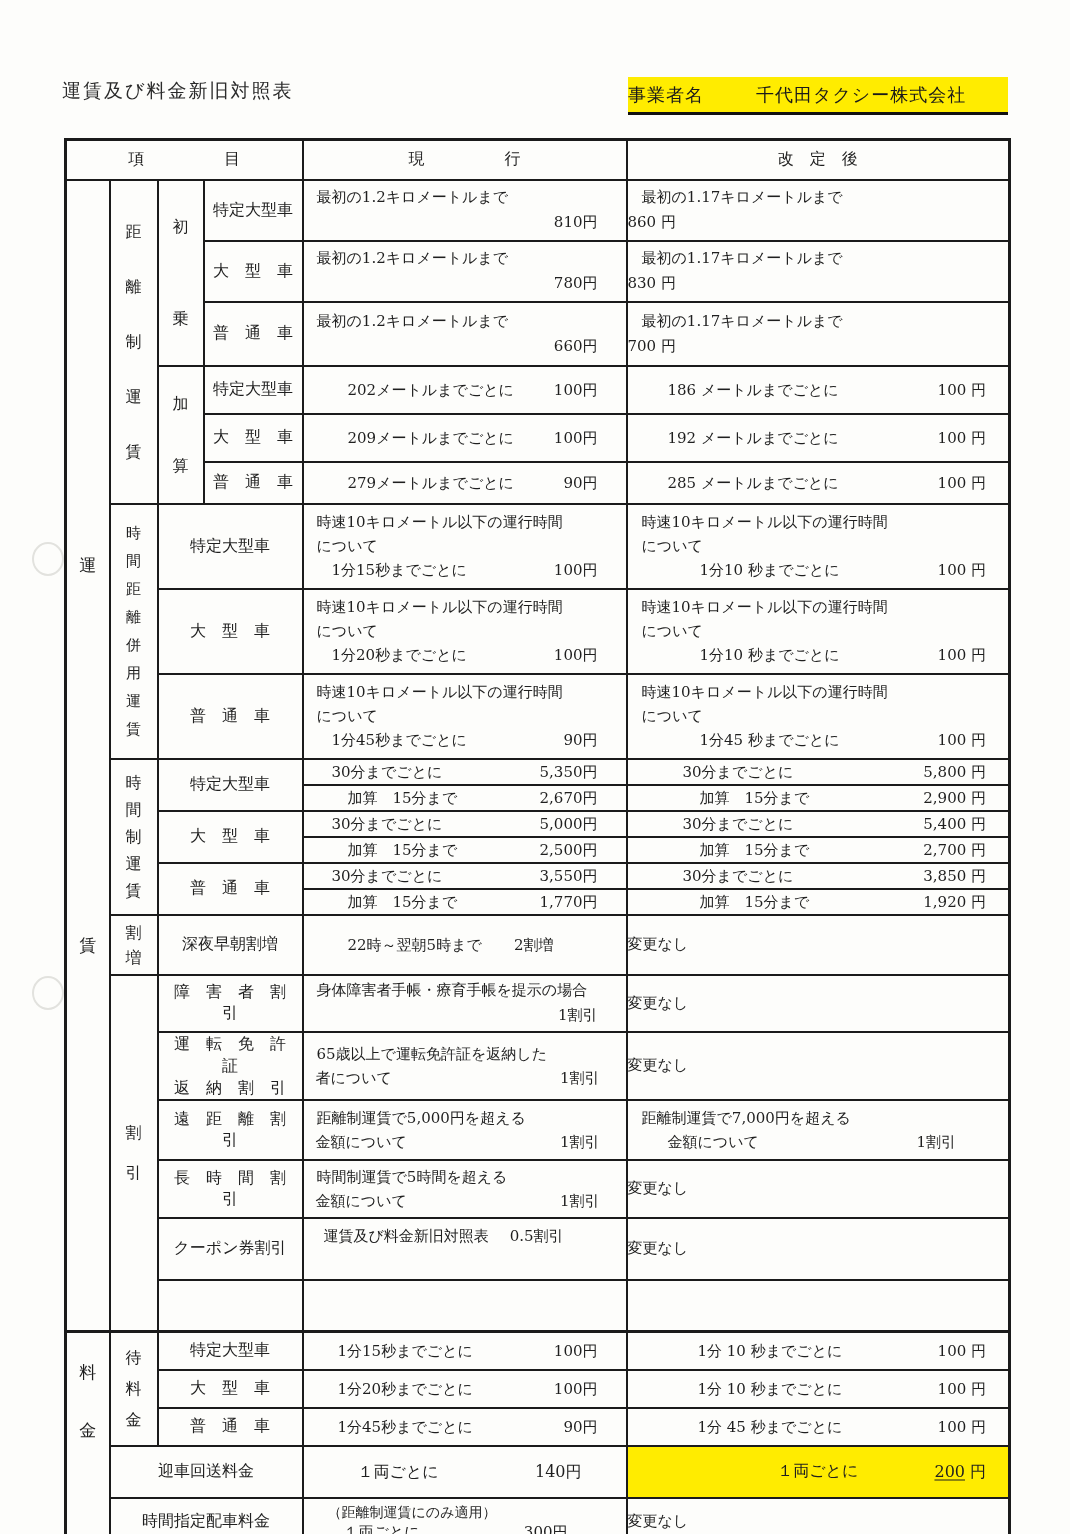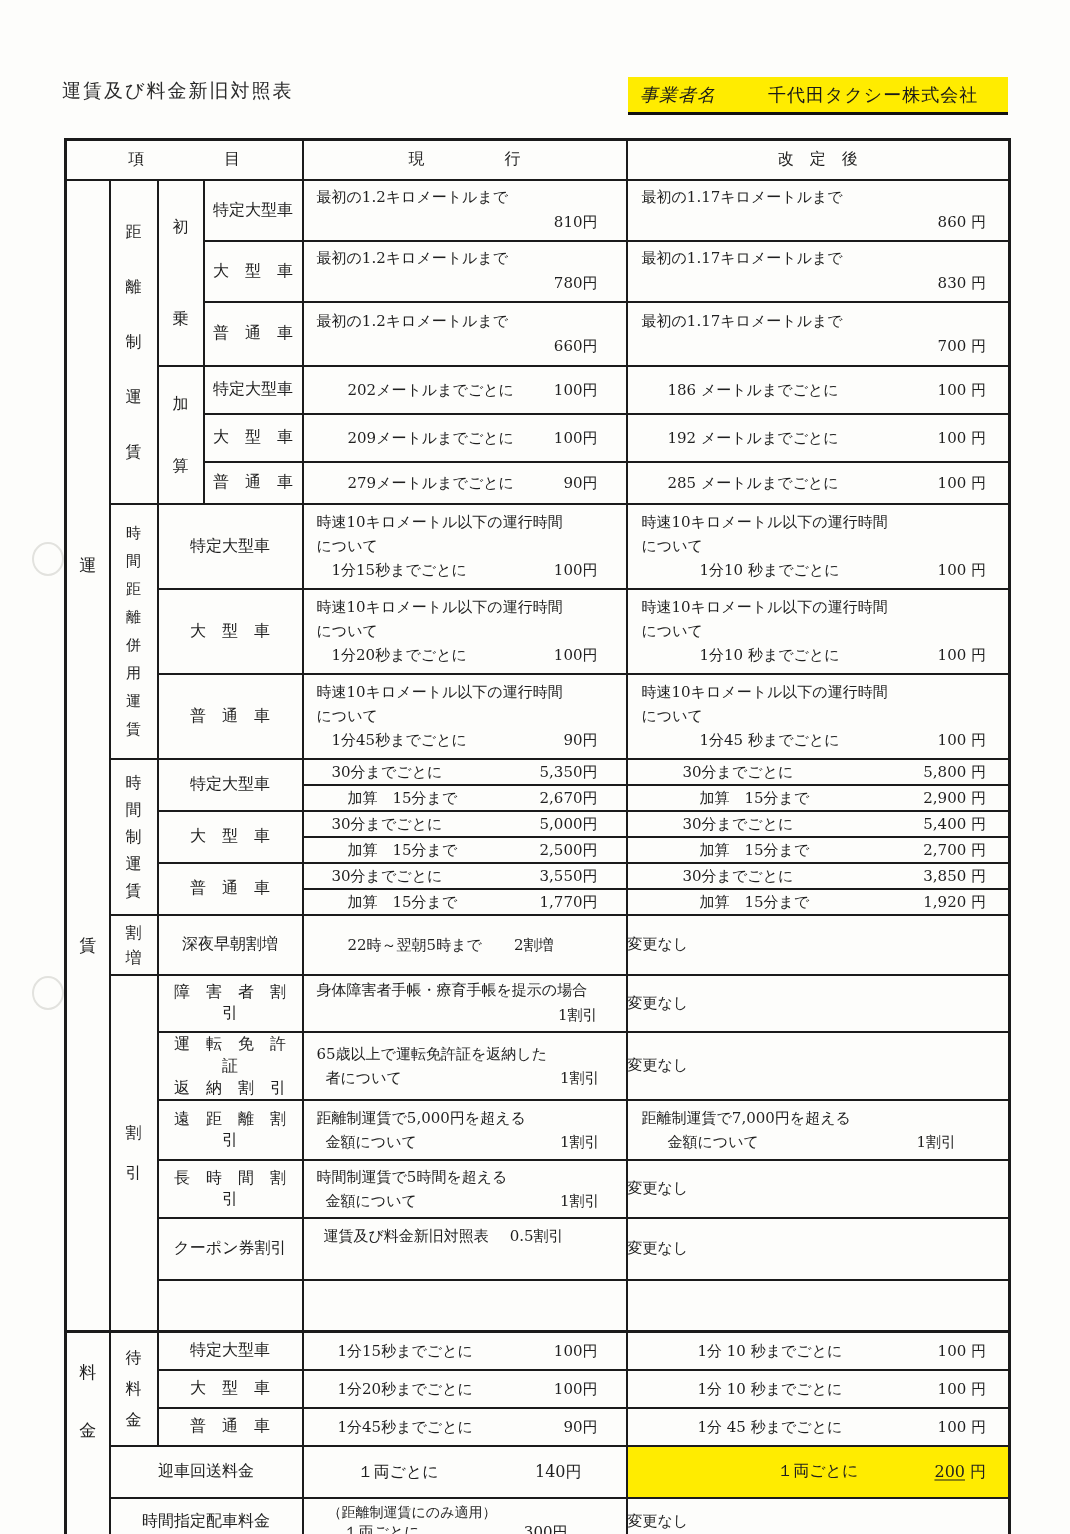--- a/index.html
+++ b/index.html
@@ -6,21 +6,21 @@
   body{
     width:1070px;height:1534px;background:#fdfdfb;position:relative;
     font-family:"DejaVu Serif","Liberation Serif",serif;color:#222;
     -webkit-font-smoothing:antialiased;
   }
   .page-title{position:absolute;left:62px;top:78px;font-size:19px;letter-spacing:2px;color:#2b2b2b;}
   .operator-box{
     position:absolute;left:628px;top:77px;width:380px;height:35px;background:#ffec00;
     border-bottom:3px solid #111;display:flex;align-items:center;font-size:18px;color:#1a1a1a;
   }
-  .operator-box .op-label{margin-left:12px;letter-spacing:1px;font-style:italic;}
+  .operator-box .op-label{letter-spacing:1px;}
   .operator-box .op-name{margin-left:52px;letter-spacing:1px;}
   .punch{position:absolute;width:28px;height:30px;border:2px solid #e2e2de;border-radius:50%;background:transparent;}
   .punch.p1{left:32px;top:542px;}
   .punch.p2{left:32px;top:976px;}
 
   table.main{
     position:absolute;left:64px;top:138px;border-collapse:collapse;table-layout:fixed;width:944px;
     font-size:15px;color:#1f1f1f;
   }
   td{border:2px solid #1b1b1b;padding:0;vertical-align:middle;overflow:hidden;}
@@ -46,32 +46,32 @@
   .v-charge .vtx{line-height:58px;font-size:17px;}
   .v-wait .vtx{line-height:31px;}
 
   .veh{text-align:center;font-size:16px;}
   .lab{text-align:center;font-size:16px;margin-left:47px;}
   .lab .lln{line-height:22px;}
   .ln{line-height:24px;}
   .left{text-align:left;padding-left:13px;}
   .left2{text-align:left;padding-left:14px;}
   .pr-cur{text-align:right;padding-right:28px;line-height:26px;}
-  .pr-rev{text-align:right;padding-right:22px;line-height:26px;}
+  .pr-rev{padding-right:22px;line-height:26px;}
   .fx{display:flex;justify-content:space-between;align-items:center;line-height:24px;}
   .fx-add-cur{padding:0 28px 0 44px;}
   .fx-add-rev{padding:0 22px 0 40px;}
   .fx-td-cur{padding:0 28px 0 28px;}
   .fx-td-rev{padding:0 22px 0 72px;gap:48px;}
   .fx-tf-cur{padding:0 28px 0 28px;}
   .fx-tf-cur2{padding:0 28px 0 44px;}
   .fx-tf-rev{padding:0 22px 0 55px;}
   .fx-tf-rev2{padding:0 22px 0 72px;}
   .fx-sur{padding:0 72px 0 44px;}
-  .fx-lic{padding:0 26px 0 22px;}
+  .fx-lic{padding:0 26px 0 12px;}
   .fx-ld-rev{padding:0 52px 0 40px;}
   .fx-coupon{padding:0 62px 0 20px;}
   .fx-wt-cur{padding:0 28px 0 34px;}
   .fx-wt-rev{padding:0 22px 0 70px;}
   .fx-pk-cur{padding:0 44px 0 54px;font-size:16px;}
   .fx-sch{padding:0 58px 0 40px;}
   .center{text-align:left;}
   .vtop{vertical-align:top;padding-top:5px;}
   .smline{font-size:14px;line-height:20px;padding-left:24px;}
   .hl{background:#ffec00;position:relative;}

